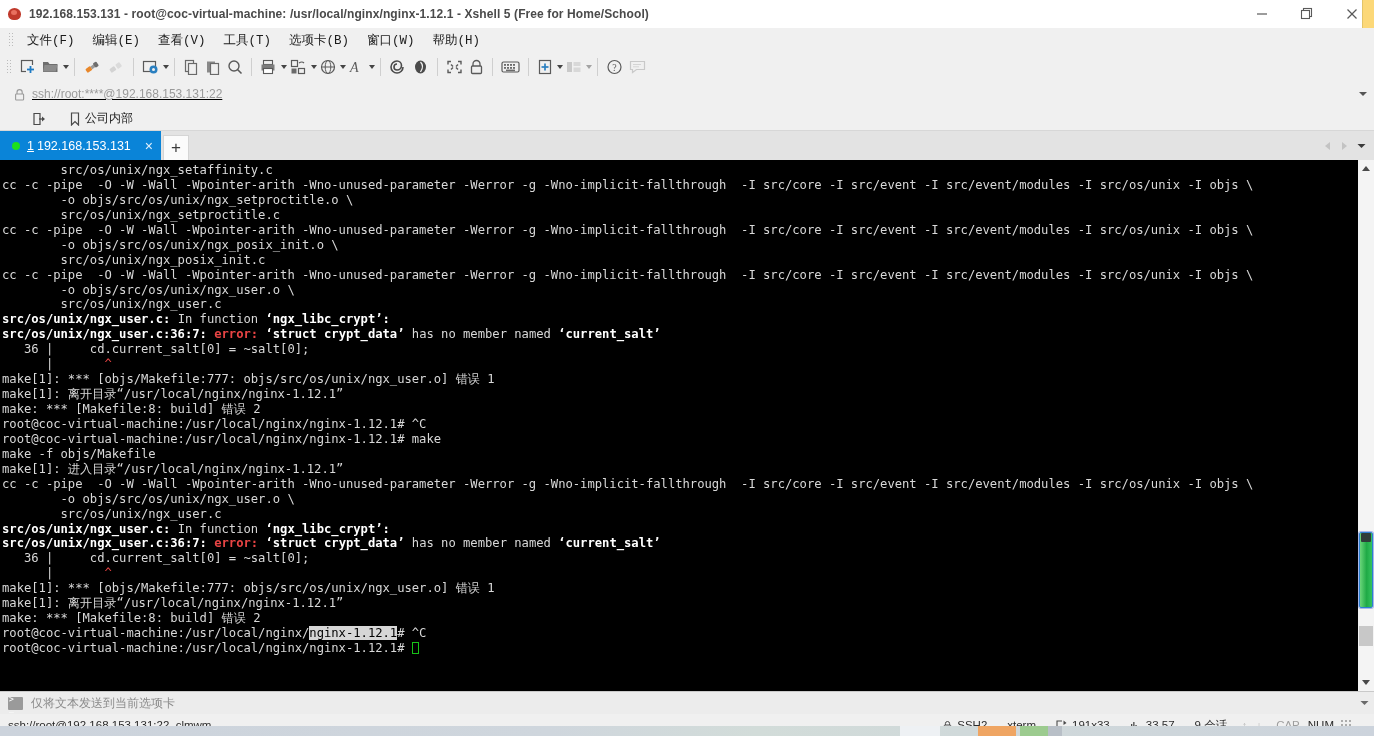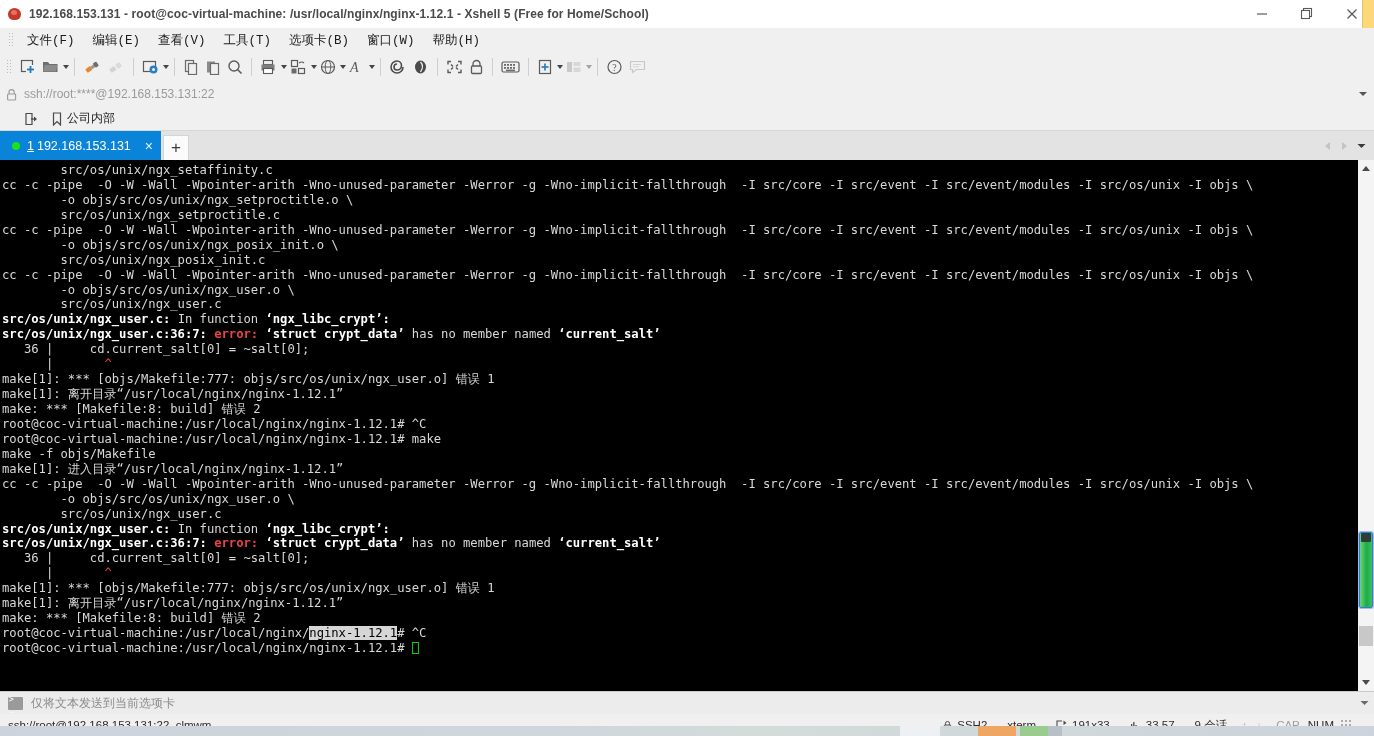--- a/index.html
+++ b/index.html
@@ -67,36 +67,38 @@
   .caret { width:7px; height:24px; display:flex; align-items:center; justify-content:center; }
   .caret:after {
     content:""; border-left:3.5px solid transparent; border-right:3.5px solid transparent;
     border-top:4px solid #444; display:block;
   }
   .tsep { width:1px; height:18px; background:#cfcfcf; margin:0 5px; flex:0 0 1px; }
 
   
   .addrbar {
     height: 26px; background:#f0f0f0; display:flex; align-items:center; flex:0 0 26px;
+    padding-left:8px;
+    text-decoration:underline;
   }
   .addr-field {
     flex:1; height:20px; background:#f0f0f0; display:flex; align-items:center;
     padding-left:6px; font-size:12px; color:#9a9a9a;
   }
   .addr-lock { margin-right:7px; display:flex; }
   .addr-drop { width:22px; height:20px; display:flex; align-items:center; justify-content:center; }
   .addr-drop:after{
     content:""; border-left:4px solid transparent; border-right:4px solid transparent;
     border-top:4px solid #555;
   }
 
   
   .bookbar {
     height: 24px; background:#f0f0f0; display:flex; align-items:center; flex:0 0 24px;
-    padding-left:20px; border-bottom:1px solid #d7d7d7;
+    padding-left:28px; border-bottom:1px solid #d7d7d7;gap:10px;
   }
   .book-item { display:flex; align-items:center; font-size:12px; color:#1b1b1b; padding:2px 4px; }
 
   
   .tabbar {
     height: 29px; background:#e3e3e3; display:flex; align-items:flex-end; flex:0 0 29px;
     position:relative;
   }
   .tab {
     height:29px; background:#0a84d8; color:#fff; display:flex; align-items:center;

